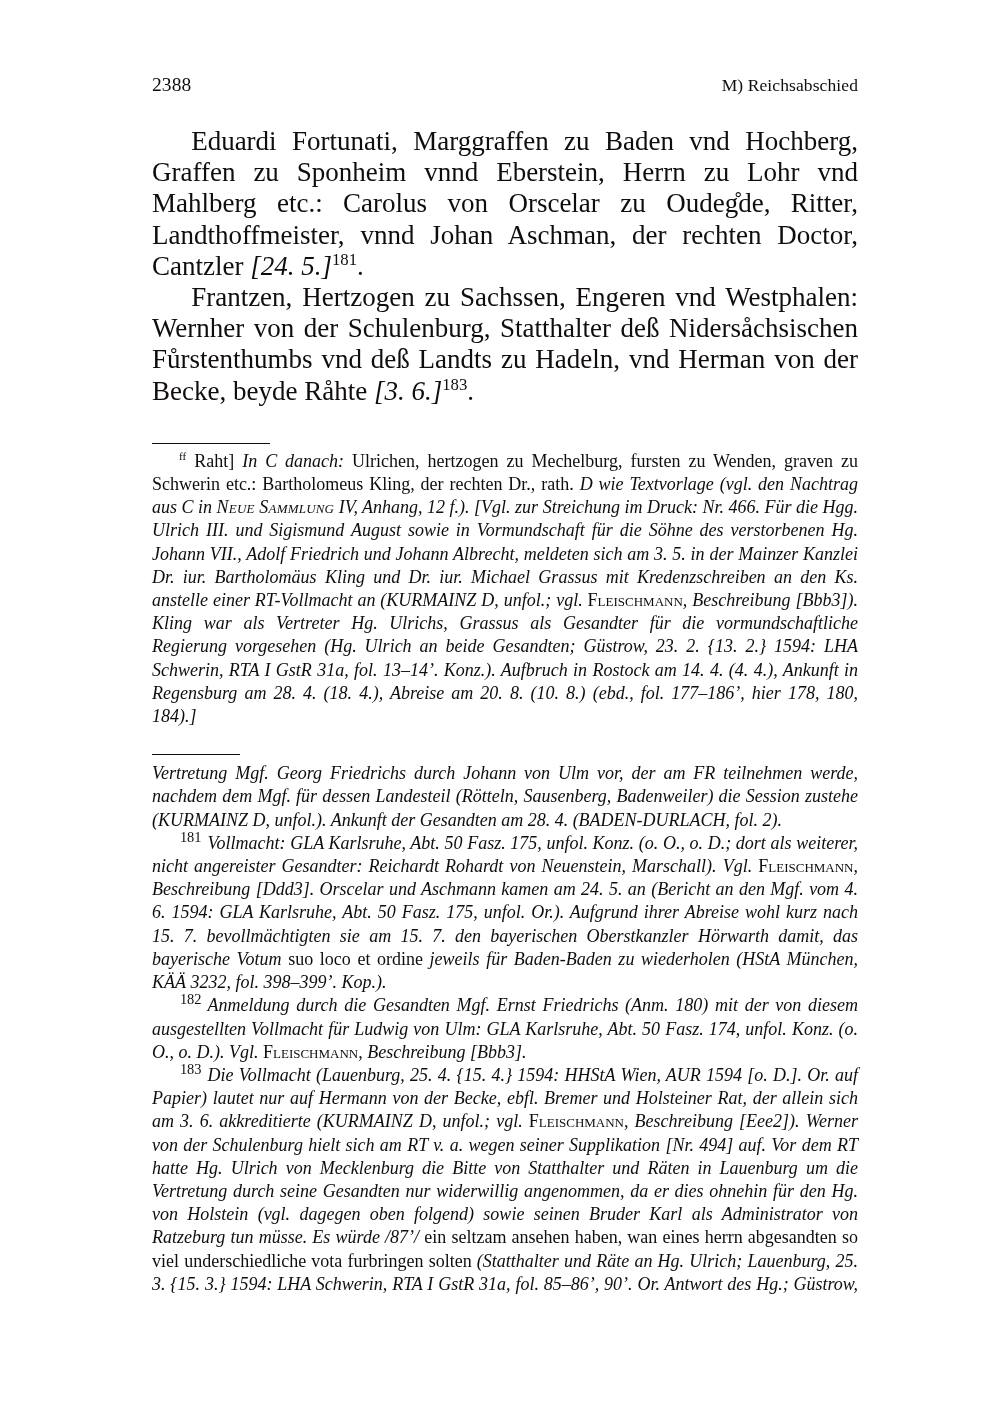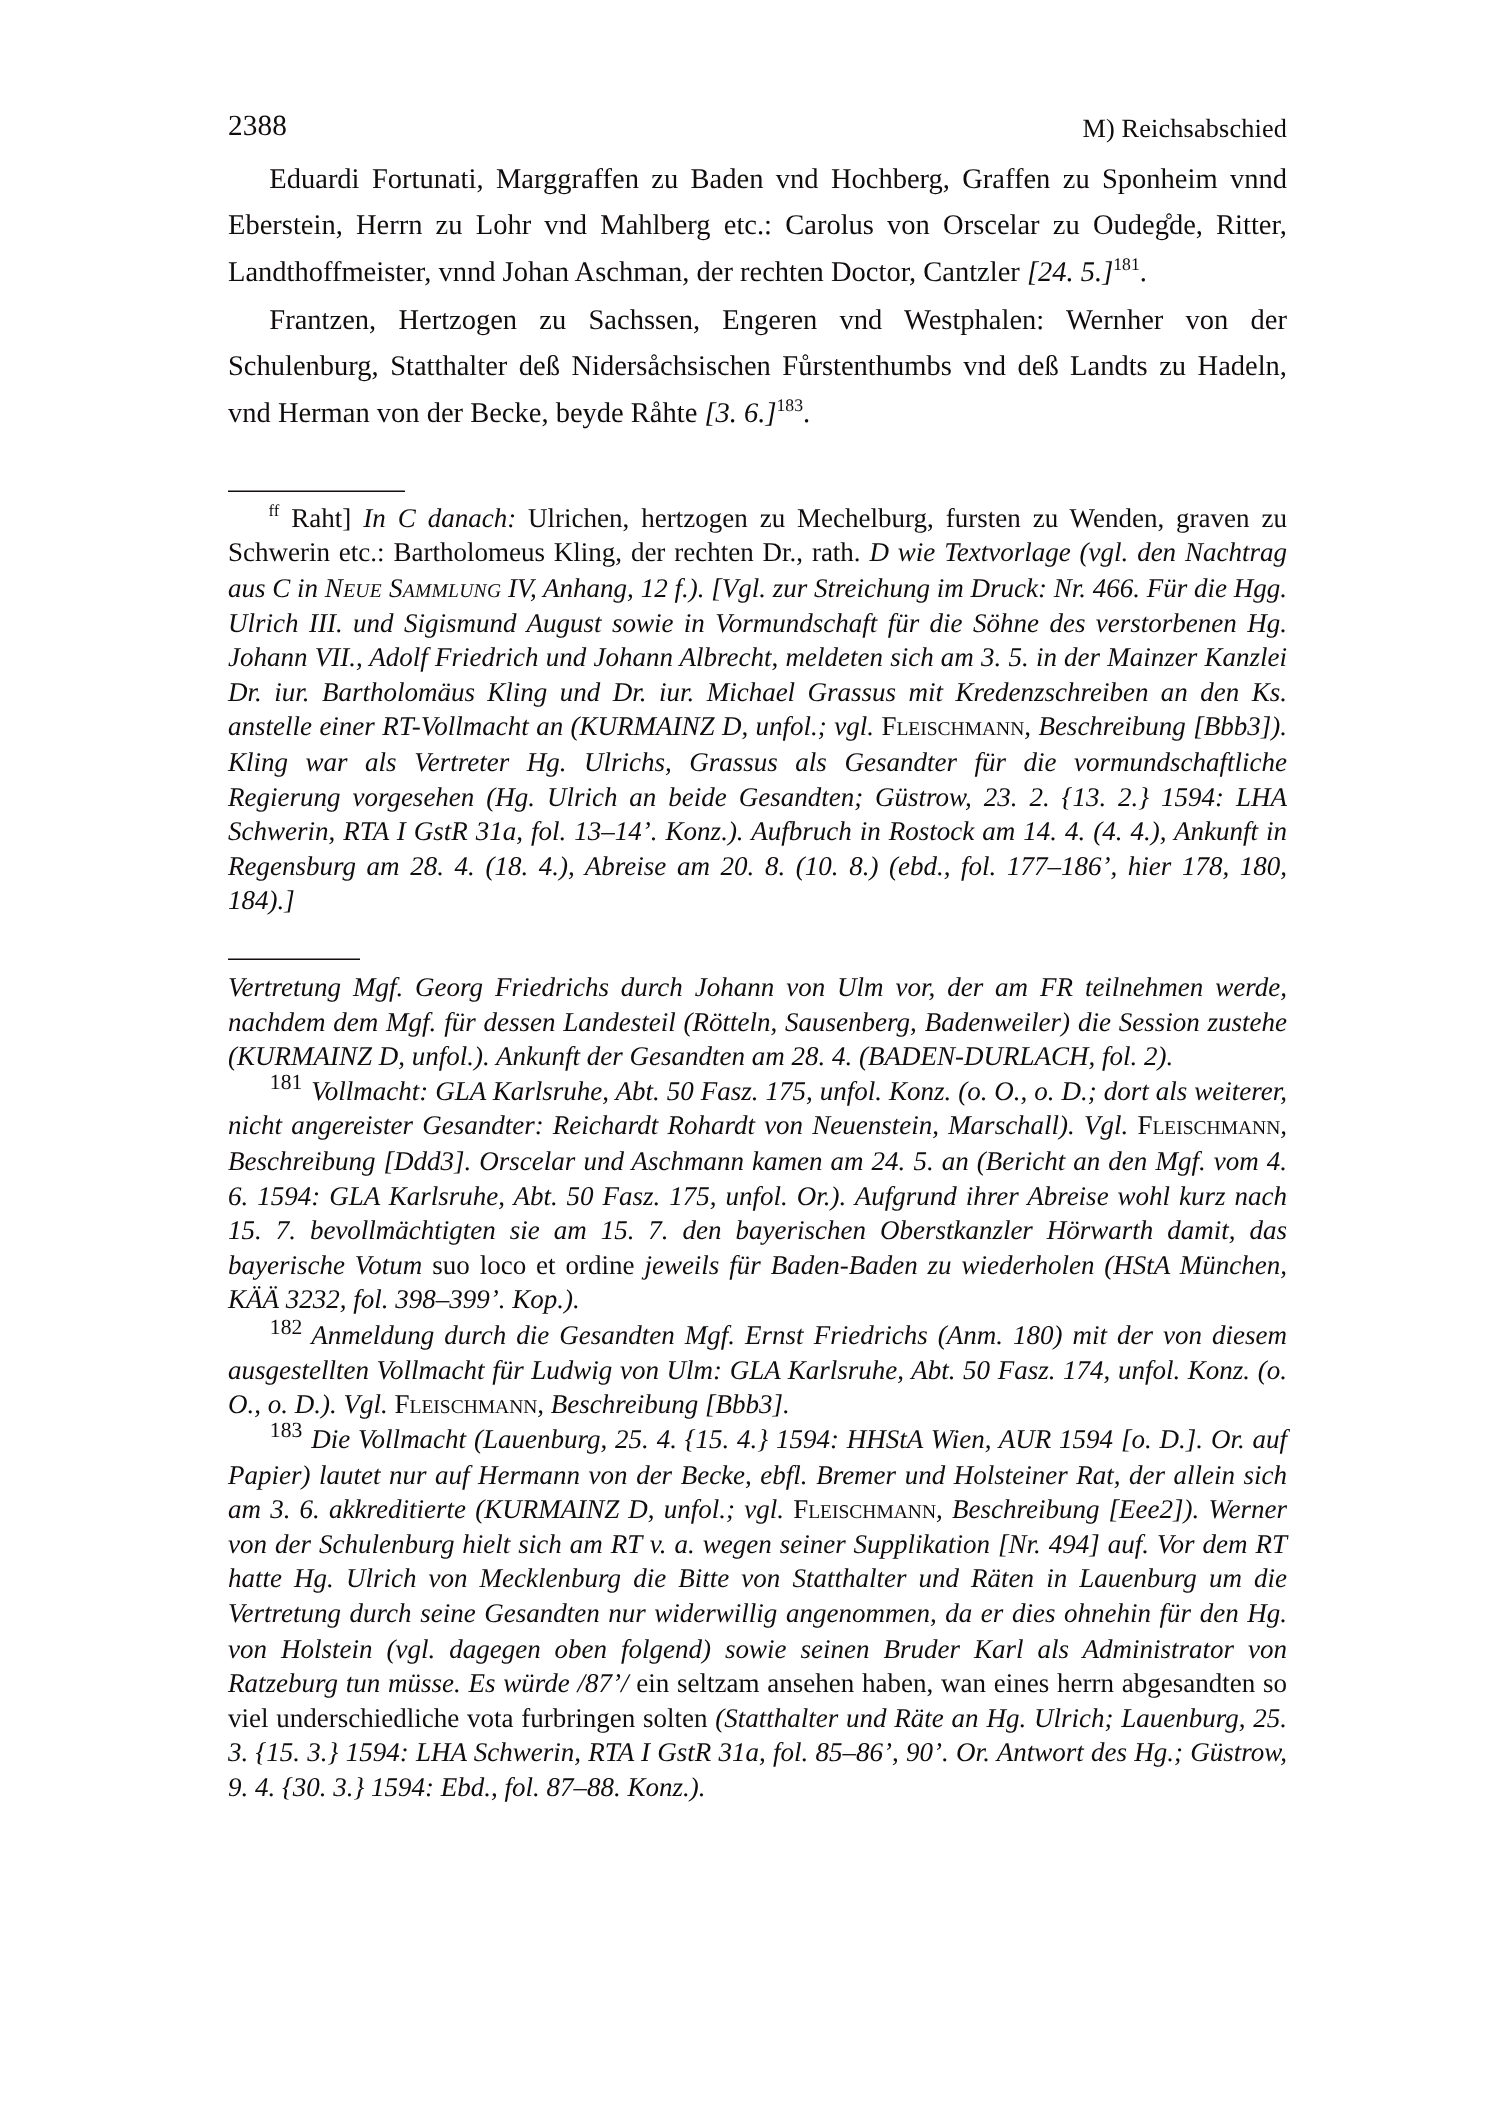--- a/index.html
+++ b/index.html
@@ -45,21 +45,22 @@
     position: absolute;
     left: 0;
     right: 0;
     top: 1px;
     text-align: right;
     font-size: 17.5px;
   }
 
   
   .body-text {
-    font-size: 19px;
+    margin-top: 22px;
+    font-size: 27px;
     line-height: 31.2px;
     text-align: justify;
     text-justify: inter-word;
     hyphens: manual;
   }
   .body-text p {
     margin: 0;
     text-indent: 1.45em;
   }
 

